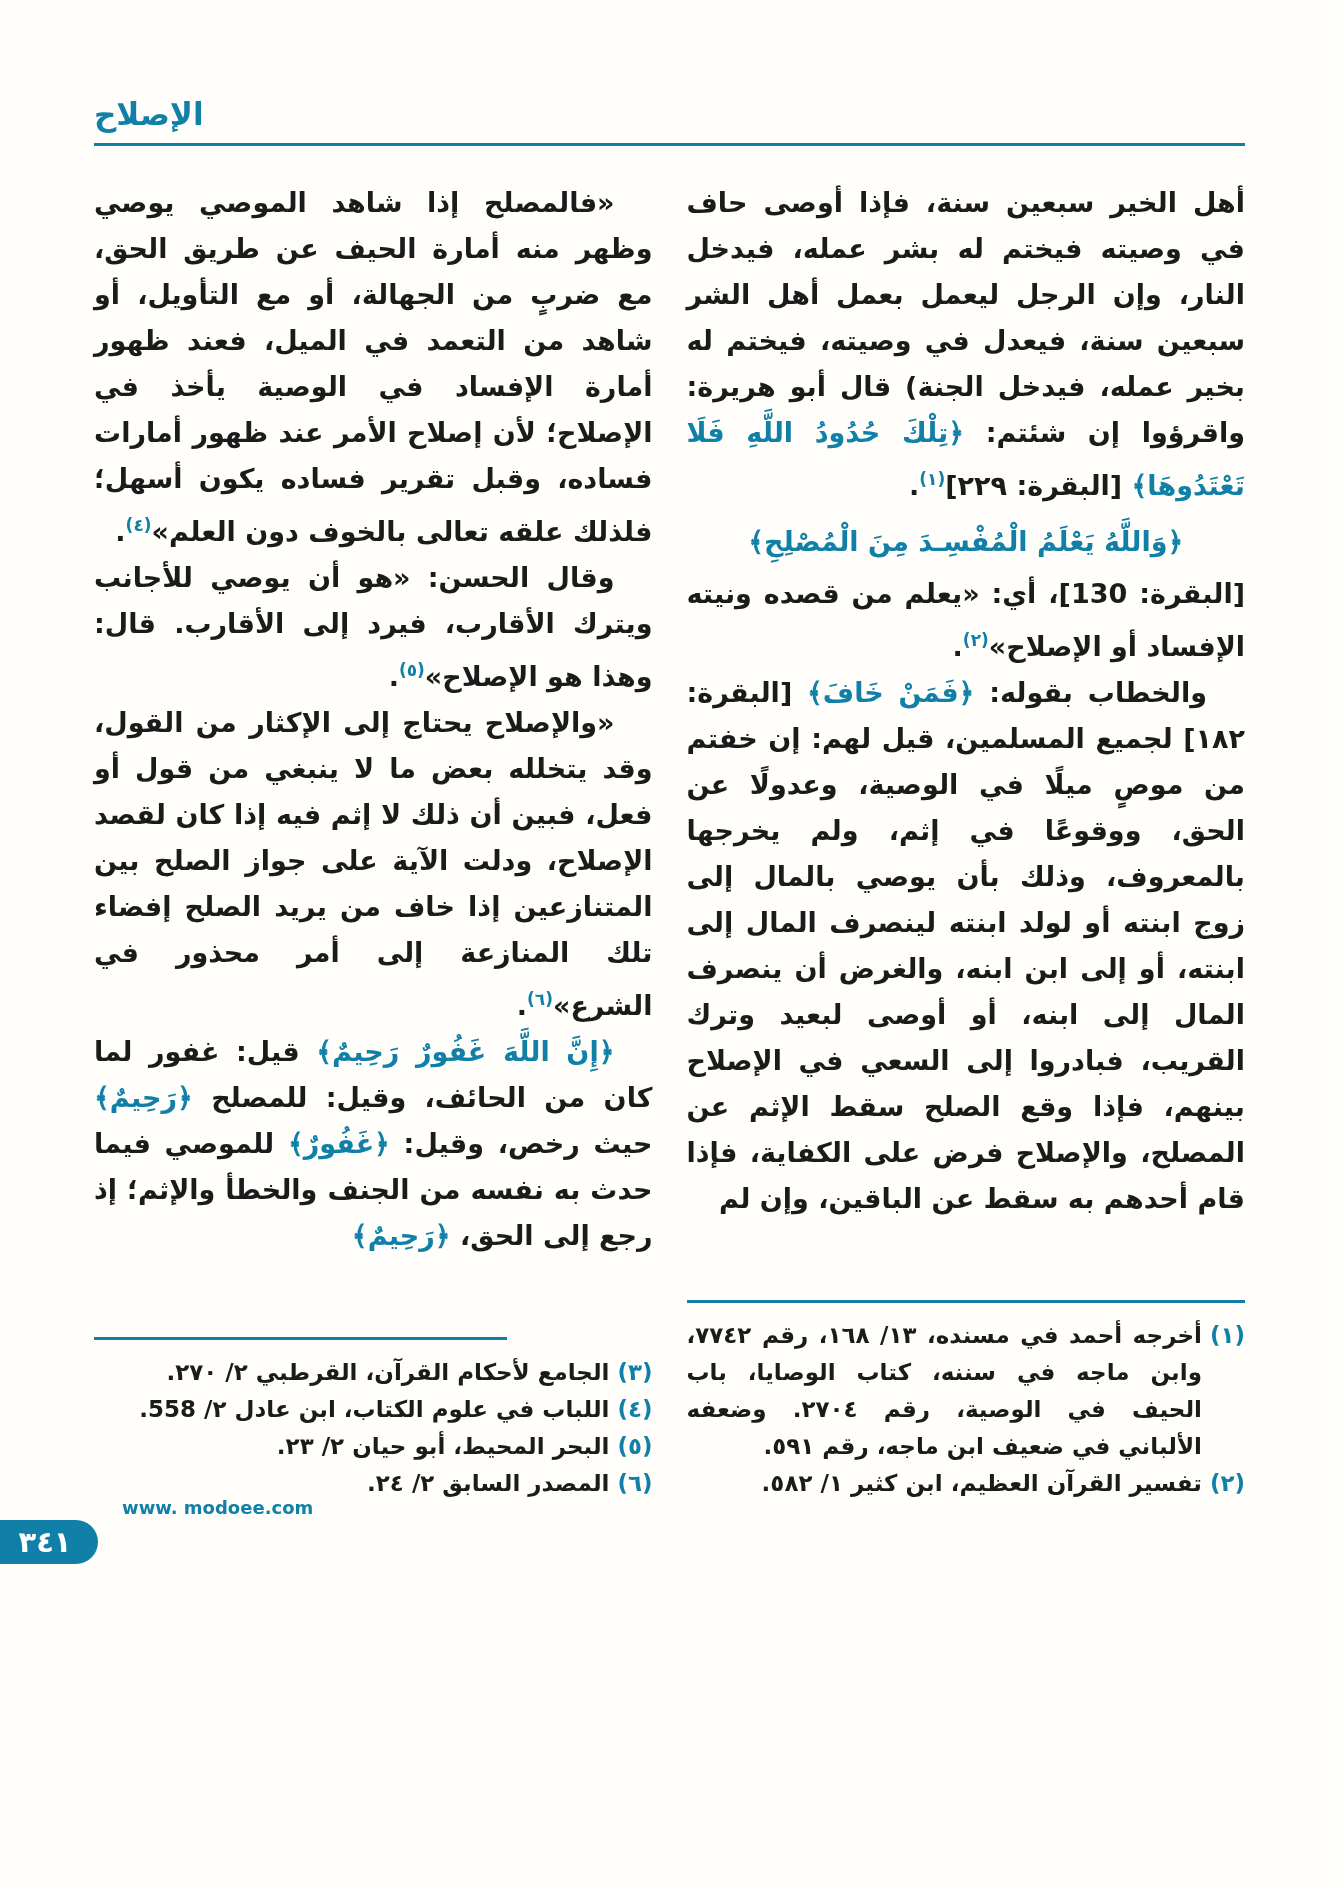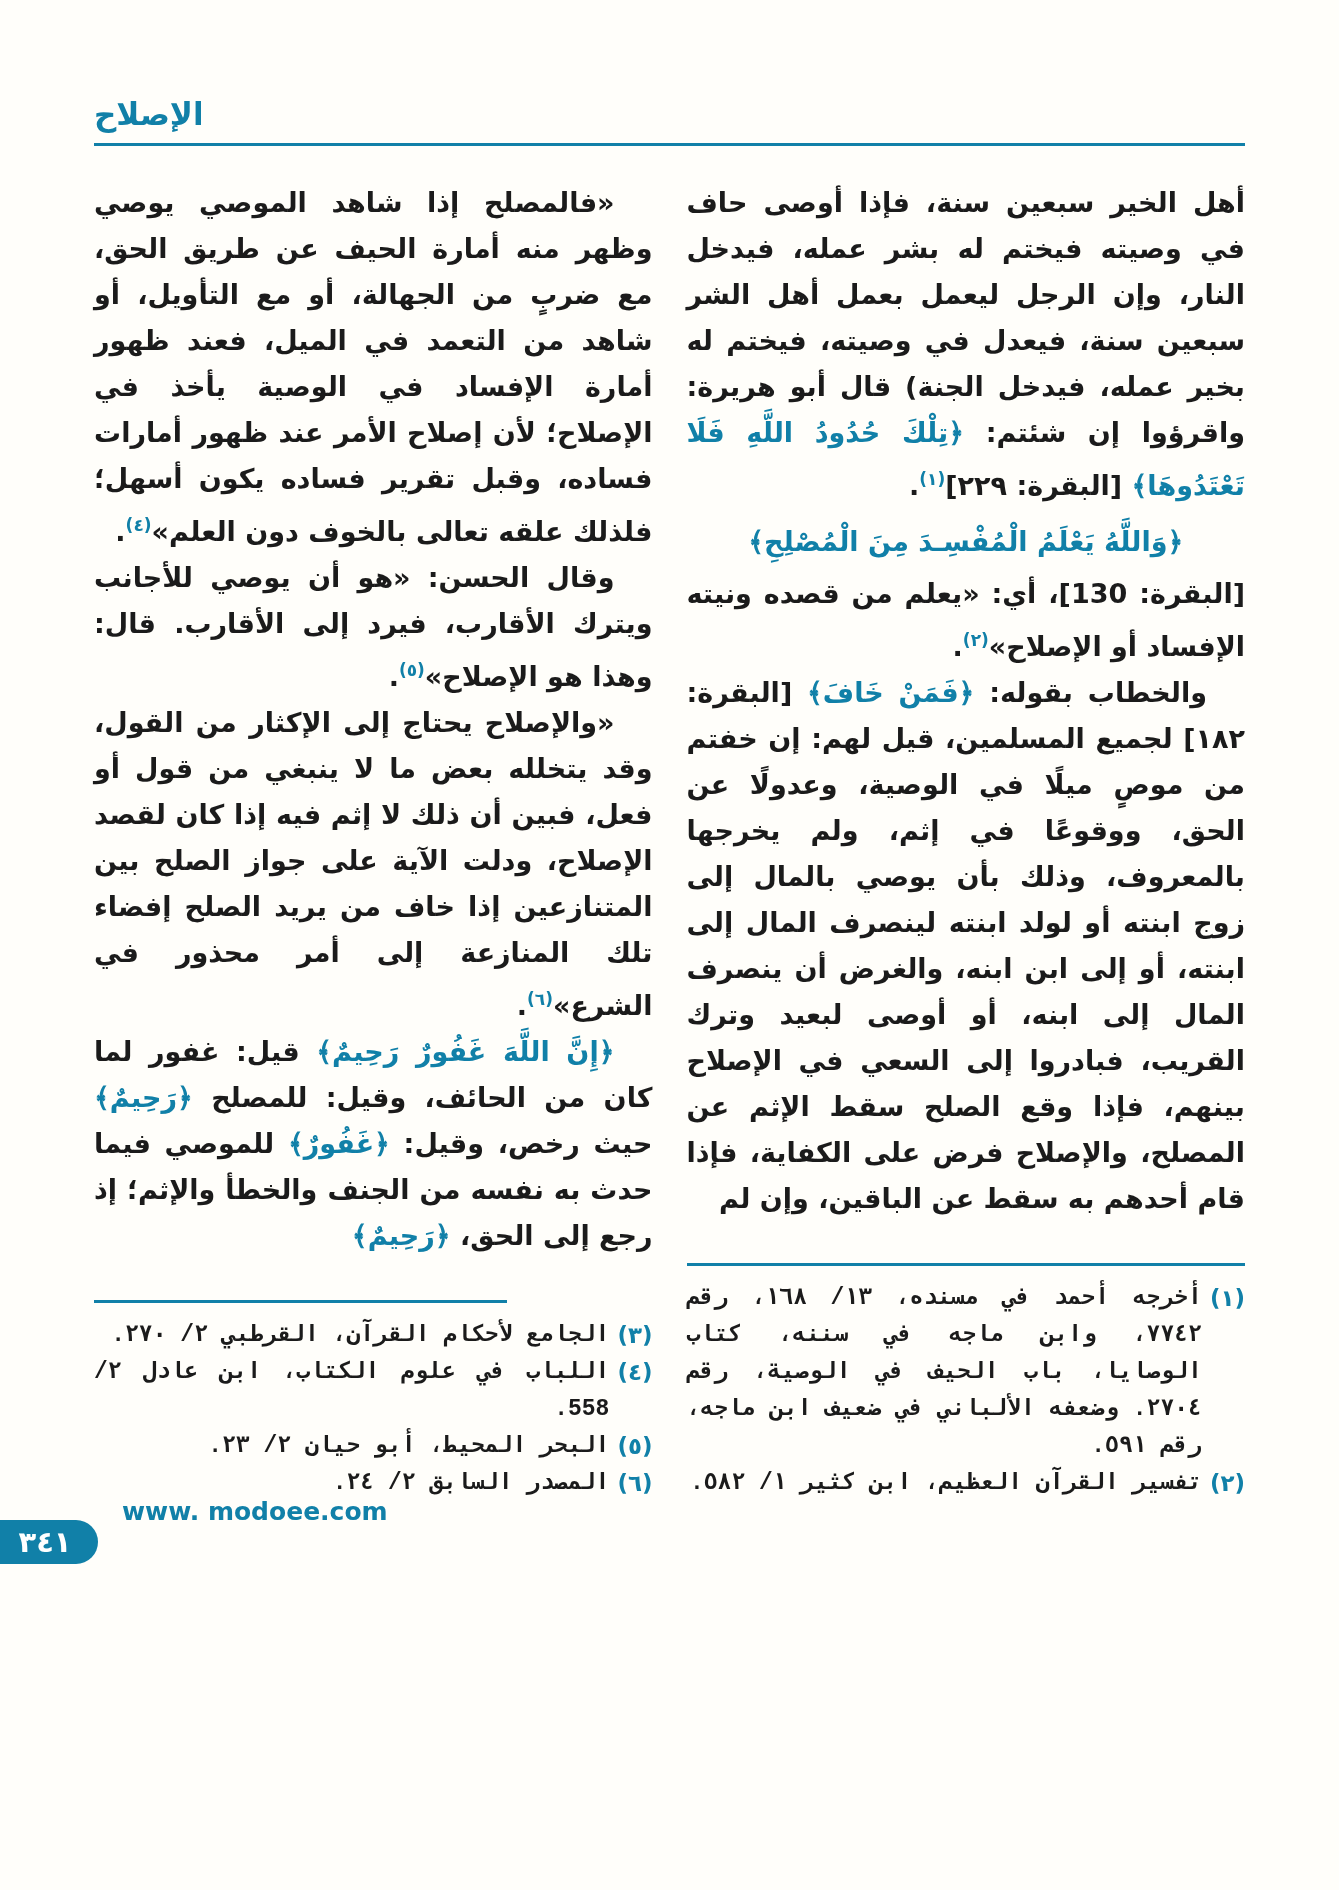--- a/index.html
+++ b/index.html
@@ -25,28 +25,28 @@
   .seg-quran { color:var(--accent); }
   .seg-ref { color:var(--accent); font-size:17px; vertical-align:10px; }
 
   .col-footer { margin-top:auto; padding-top:8px; }
   .fn-sep { height:3px; background:var(--accent); margin-bottom:14px; }
   .fn-sep.partial { width:74%; margin-right:auto; margin-left:0; }
 
   .footnotes { font-size:23px; line-height:37px; font-weight:700; }
   .fn-item { display:flex; gap:8px; align-items:flex-start; }
   .fn-marker { color:var(--accent); white-space:nowrap; }
-  .fn-text { flex:1; text-align:justify;font-family:Liberation Mono, monospace; }
+  .fn-text { flex:1; text-align:justify; }
 
   .page-number-badge { position:absolute; left:0; top:1489px; width:106px; height:44px;
                        background:var(--accent); border-radius:0 22px 22px 0;
                        display:flex; align-items:center; justify-content:center;
                        color:#ffffff; font-size:29px; font-weight:700;margin-top:31px; }
   .website { position:absolute; left:130px; top:1497px; color:var(--accent);
-             font-size:25px; font-weight:700; direction:ltr; text-align:left; }
+             font-size:18px; font-weight:700; direction:ltr; text-align:left; }
 </style>
 </head>
 <body>
 
 <div class="page">
   <div class="page-inner">
 
     <header class="page-header">
       <div class="header-title">الإصلاح</div>
       <div class="header-rule"></div>

